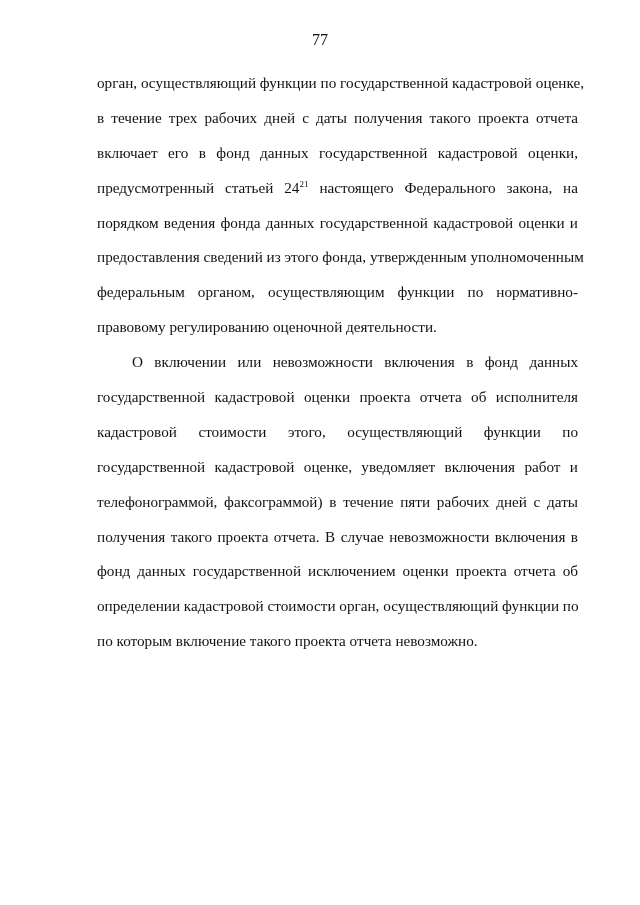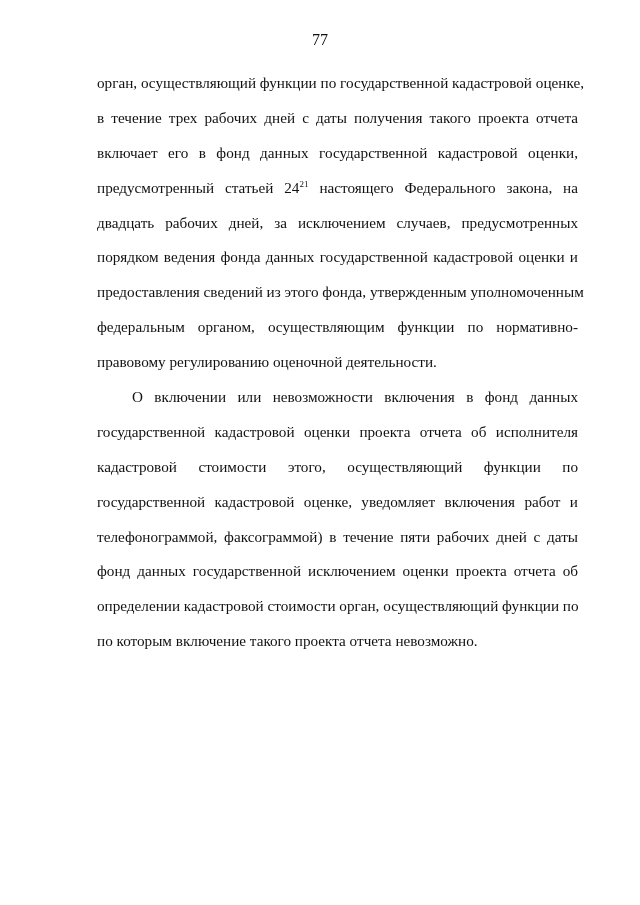--- a/index.html
+++ b/index.html
@@ -30,30 +30,30 @@
 
 <div class="page">
   <div class="page-number">77</div>
 
   <div class="body-text">
     <div>
       <span class="line">орган, осуществляющий функции по государственной кадастровой оценке,</span>
       <span class="line">в течение трех рабочих дней с даты получения такого проекта отчета</span>
       <span class="line">включает его в фонд данных государственной кадастровой оценки,</span>
       <span class="line"><span>предусмотренный статьей 24</span><sup>21</sup><span> настоящего Федерального закона, на</span></span>
-      <span class="line">двадцать рабочих дней, за исключением случаев, предусмотренных</span>
       <span class="line">порядком ведения фонда данных государственной кадастровой оценки и</span>
       <span class="line">предоставления сведений из этого фонда, утвержденным уполномоченным</span>
       <span class="line">федеральным органом, осуществляющим функции по нормативно-</span>
       <span class="line last">правовому регулированию оценочной деятельности.</span>
     </div>
     <div>
       <span class="line indent">О включении или невозможности включения в фонд данных</span>
       <span class="line">государственной кадастровой оценки проекта отчета об исполнителя</span>
       <span class="line">кадастровой стоимости этого, осуществляющий функции по</span>
       <span class="line">государственной кадастровой оценке, уведомляет включения работ и</span>
       <span class="line">телефонограммой, факсограммой) в течение пяти рабочих дней с даты</span>
+      <span class="line">получения такого проекта отчета. В случае невозможности включения в</span>
       <span class="line">фонд данных государственной исключением оценки проекта отчета об</span>
       <span class="line">определении кадастровой стоимости орган, осуществляющий функции по</span>
       <span class="line last">по которым включение такого проекта отчета невозможно.</span>
     </div>
   </div>
 </div>
 
 </body></html>

